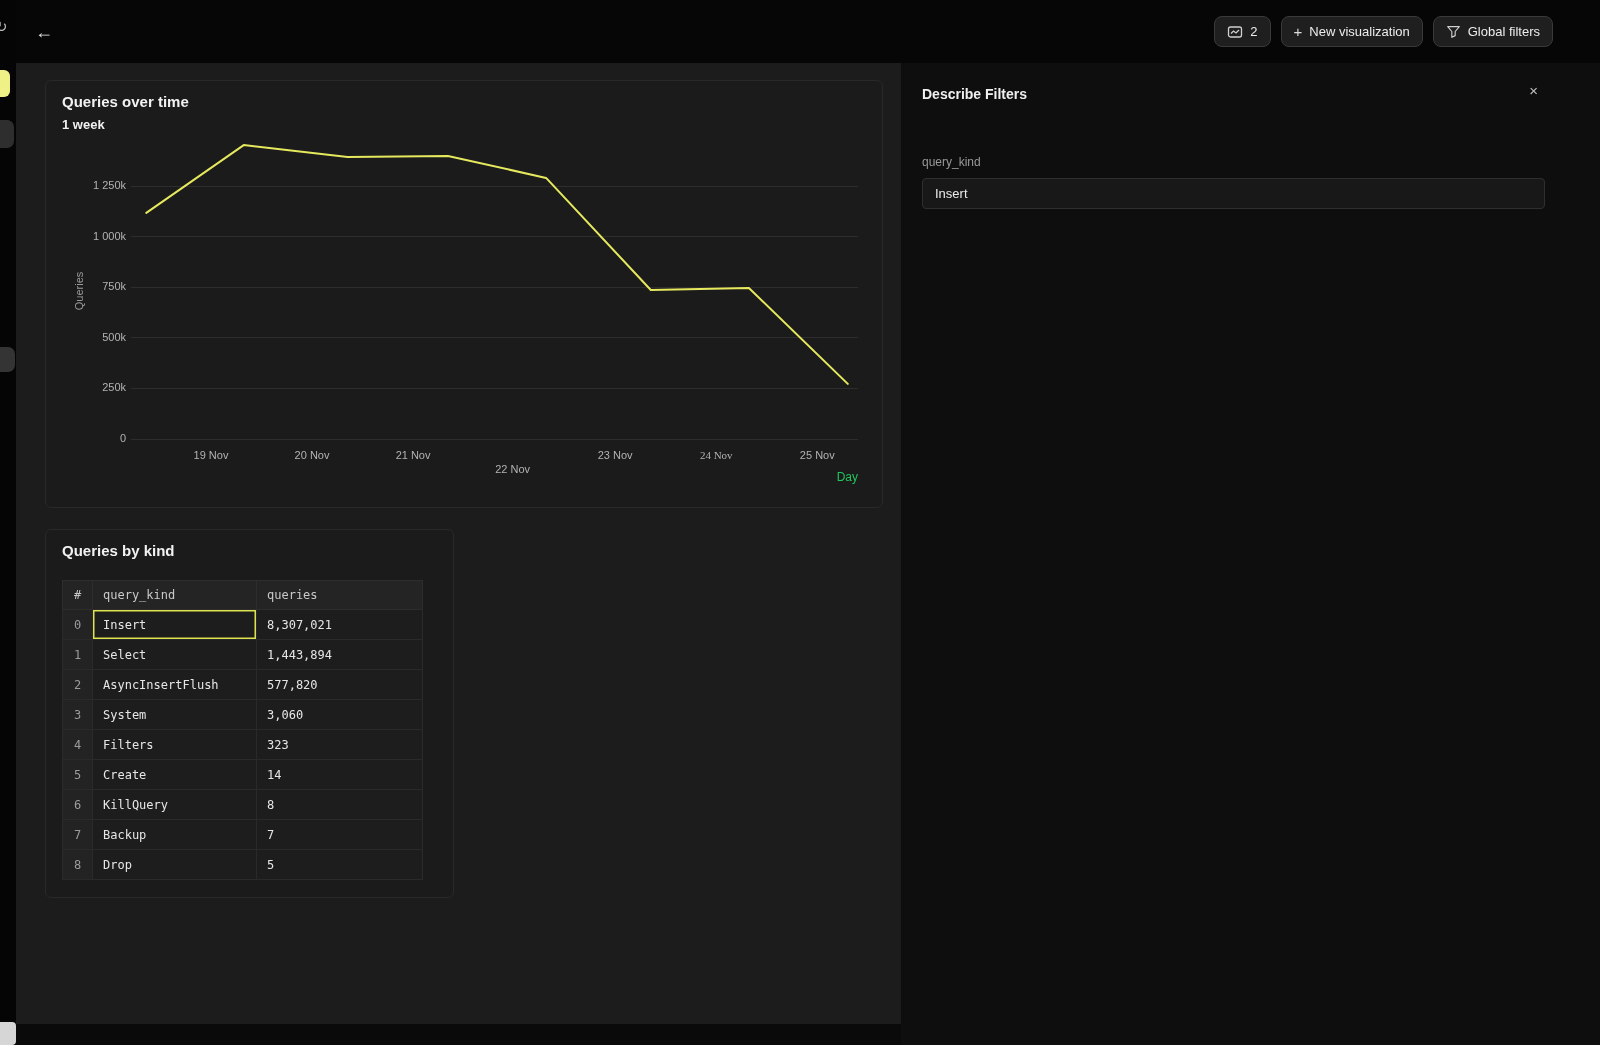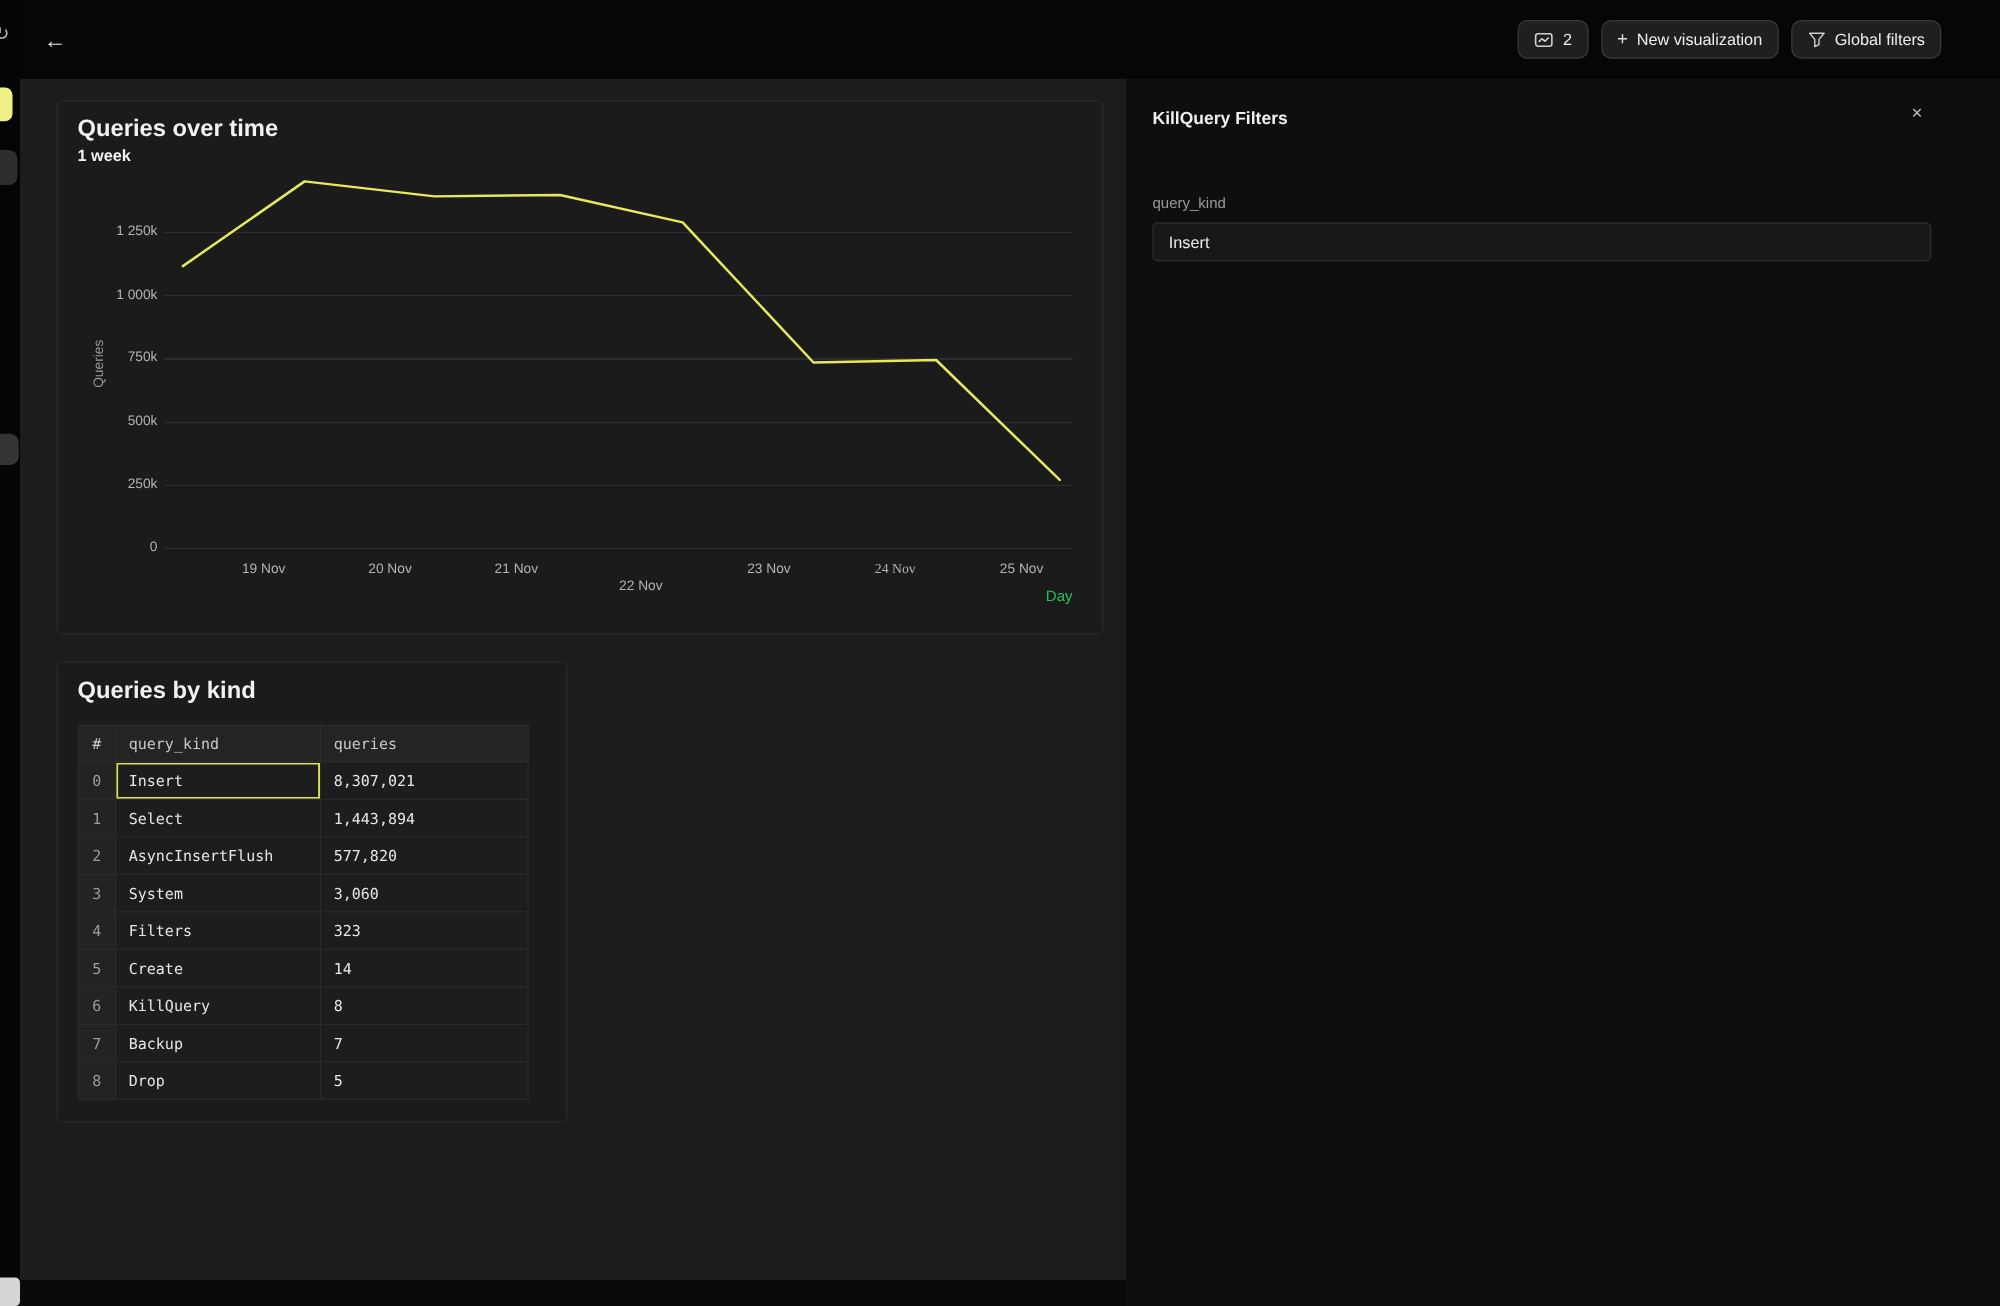--- a/index.html
+++ b/index.html
@@ -26,21 +26,21 @@
   .tb-btn { height:31px; display:flex; align-items:center; gap:7px; background:#1f1f1f; border:1px solid #3a3a3a;
             border-radius:8px; color:#ededed; font-size:13px; padding:0 12px; cursor:pointer; white-space:nowrap; }
   .tb-btn svg { display:block; }
   .plus-glyph { font-size:15px; color:#dcdcdc; line-height:1; }
 
   
   .main { position:absolute; left:16px; top:63px; width:885px; height:961px; background:#1c1c1c; }
   .panel { position:absolute; background:#1b1b1b; border:1px solid #292929; border-radius:6px; }
   .chart-panel { left:29px; top:17px; width:838px; height:428px; }
   .table-panel { left:29px; top:466px; width:409px; height:369px;text-decoration:underline; }
-  .panel-title { position:absolute; left:16px; top:12px; font-size:19px; font-weight:700; color:#f2f2f2;text-align:center; }
+  .panel-title { position:absolute; left:16px; top:12px; font-size:15px; font-weight:700; color:#f2f2f2;text-align:center; }
   .panel-subtitle { position:absolute; left:16px; top:36px; font-size:13px; font-weight:700; color:#f2f2f2; }
 
   
   .plot { position:absolute; left:85px; top:50px; width:727px; height:310px; }
   .plot svg { width:727px; height:310px; display:block; }
   .gridline { stroke:#2d2d2d; stroke-width:1; }
   .yticks { position:absolute; left:0; top:50px; width:80px; height:310px; }
   .ytick { position:absolute; right:0; font-size:11px; color:#b3b3b3; white-space:nowrap; }
   .xticks { position:absolute; left:85px; top:368px; width:727px; height:16px; }
   .xtick { position:absolute; transform:translateX(-50%); font-size:11px; color:#b3b3b3; white-space:nowrap; }
@@ -203,19 +203,19 @@
               <td class="col-1">Drop</td>
               <td class="col-2">5</td>
             </tr>
           </tbody>
       </table>
     </section>
 
   </div>
 
   <aside class="filters">
-    <h2 class="filters-title">KillQuery Filters</h2>
+    <h2 class="filters-title">Describe Filters</h2>
     <button class="filters-close">×</button>
     <div class="filter-field-label">query_kind</div>
     <input class="filter-input" value="Insert" style="">
   </aside>
 
 </div>
 
 </body></html>

